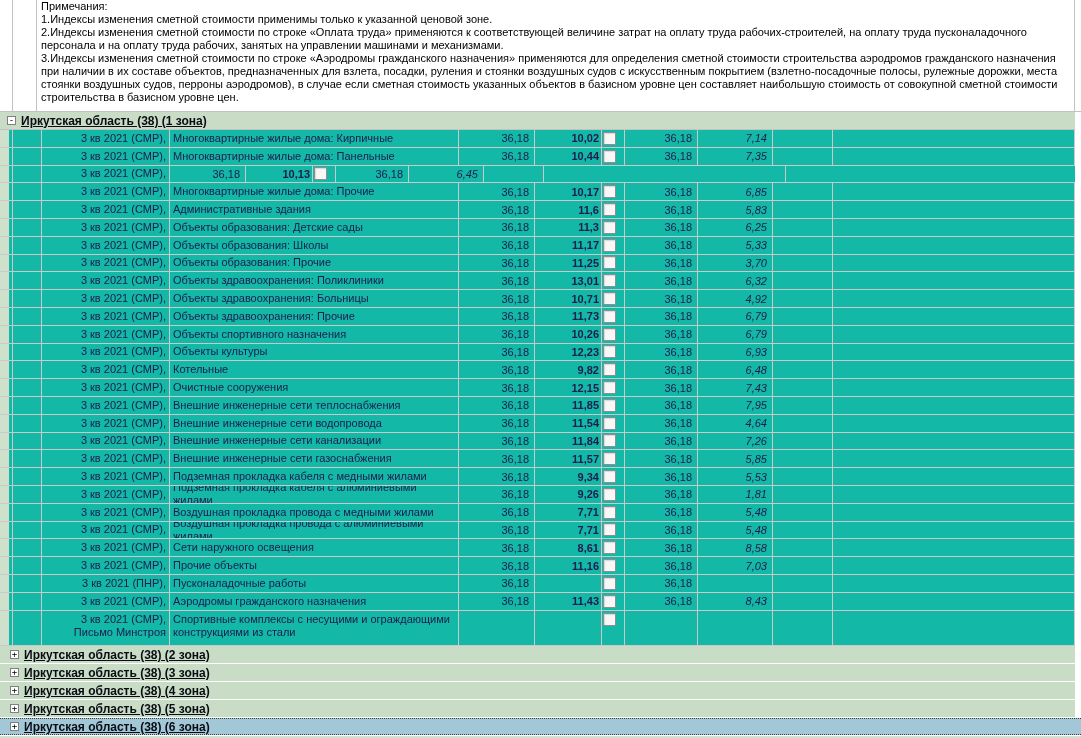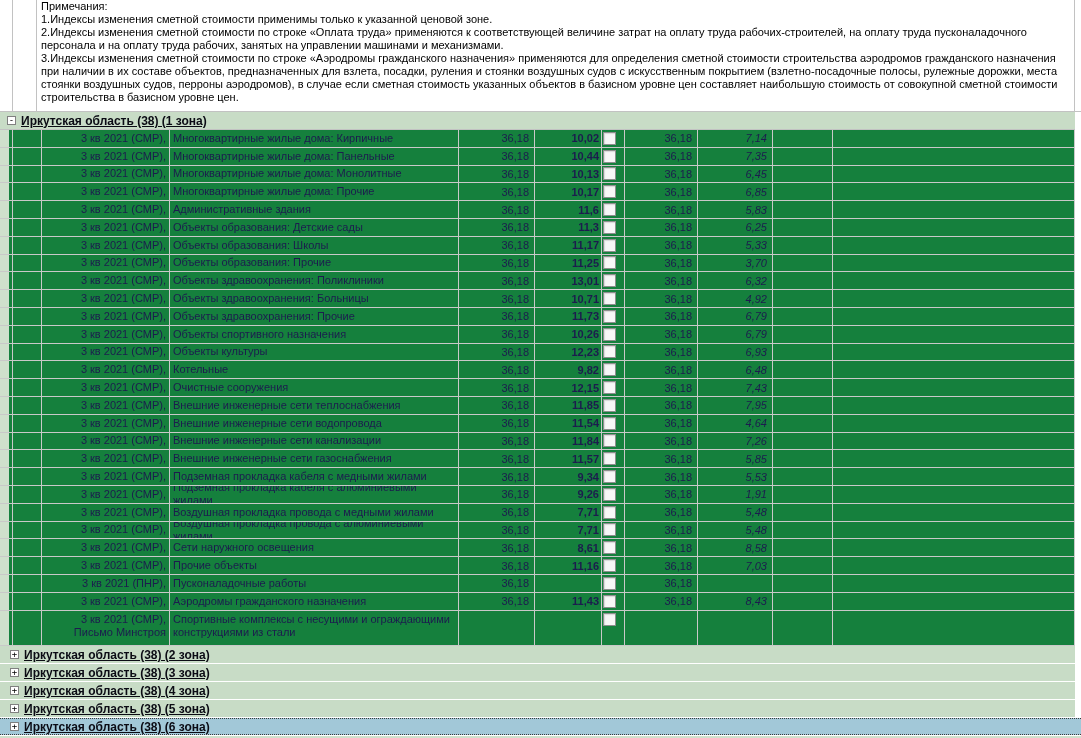--- a/index.html
+++ b/index.html
@@ -17,21 +17,21 @@
   .notes-c3 { width: 1038px; border-right: 1px solid #c2c2c2; padding: 0 6px 0 4px;
               color: #000000; line-height: 13px; overflow: hidden; }
   
   .group-header { height: 18px; background: #c8dcc6; border-bottom: 1px solid #c2c2c2;
                   display: flex; align-items: center; padding-left: 7px; width: 1075px; }
   .expand-box { width: 9px; height: 9px; border: 1px solid #808080; background: #ffffff;
                 color: #000; font: 9px/7px "DejaVu Sans Mono", monospace;
                 display: flex; align-items: center; justify-content: center; flex: none; }
   .group-label { font-weight: bold; font-size: 12px; color: #0b0b14; margin-left: 5px; white-space: nowrap; text-decoration: underline; }
   
-  .trow { display: flex; height: 17.8px; border-bottom: 1px solid #c9c9c9; width: 1075px; background:#15803d; }
+  .trow { display: flex; height: 17.8px; border-bottom: 1px solid #c9c9c9; width: 1075px; background:#14b8a6; }
   .trow.tall { height: 35.6px; }
   .c { height: 100%; border-right: 1px solid #c9c9c9; display: flex; align-items: center; overflow: hidden; }
   .gutter { width: 9px; background: #cfe0cc; border-right: none; }
   .sp1 { width: 4px; }
   .sp2 { width: 29px; }
   .period { width: 128px; justify-content: flex-end; text-align: right; padding-right: 3px;
             white-space: pre-line; line-height: 13px; }
   .desc { width: 289px; padding-left: 3px; line-height: 13px; }
   .num { justify-content: flex-end; padding-right: 5px; }
   .n1 { width: 76px; } .n2 { width: 67px; padding-right: 2px; font-weight: bold; }
@@ -100,21 +100,20 @@
         <div class="c num n3">36,18</div>
         <div class="c num n4">7,35</div>
         <div class="c e1"></div>
         <div class="c e2"></div>
       </div>
       <div class="trow">
         <div class="c gutter"></div>
         <div class="c sp1"></div>
         <div class="c sp2"></div>
         <div class="c period">3 кв 2021 (СМР),</div>
-        <div class="c desc">Многоквартирные жилые дома: Монолитные</div>
         <div class="c num n1">36,18</div>
         <div class="c num n2">10,13</div>
         <div class="c chkcol">
           <span class="chk"></span>
         </div>
         <div class="c num n3">36,18</div>
         <div class="c num n4">6,45</div>
         <div class="c e1"></div>
         <div class="c e2"></div>
       </div>
@@ -395,21 +394,21 @@
         <div class="c sp1"></div>
         <div class="c sp2"></div>
         <div class="c period">3 кв 2021 (СМР),</div>
         <div class="c desc">Подземная прокладка кабеля с алюминиевыми жилами</div>
         <div class="c num n1">36,18</div>
         <div class="c num n2">9,26</div>
         <div class="c chkcol">
           <span class="chk"></span>
         </div>
         <div class="c num n3">36,18</div>
-        <div class="c num n4">1,91</div>
+        <div class="c num n4">1,81</div>
         <div class="c e1"></div>
         <div class="c e2"></div>
       </div>
       <div class="trow">
         <div class="c gutter"></div>
         <div class="c sp1"></div>
         <div class="c sp2"></div>
         <div class="c period">3 кв 2021 (СМР),</div>
         <div class="c desc">Воздушная прокладка провода с медными жилами</div>
         <div class="c num n1">36,18</div>

